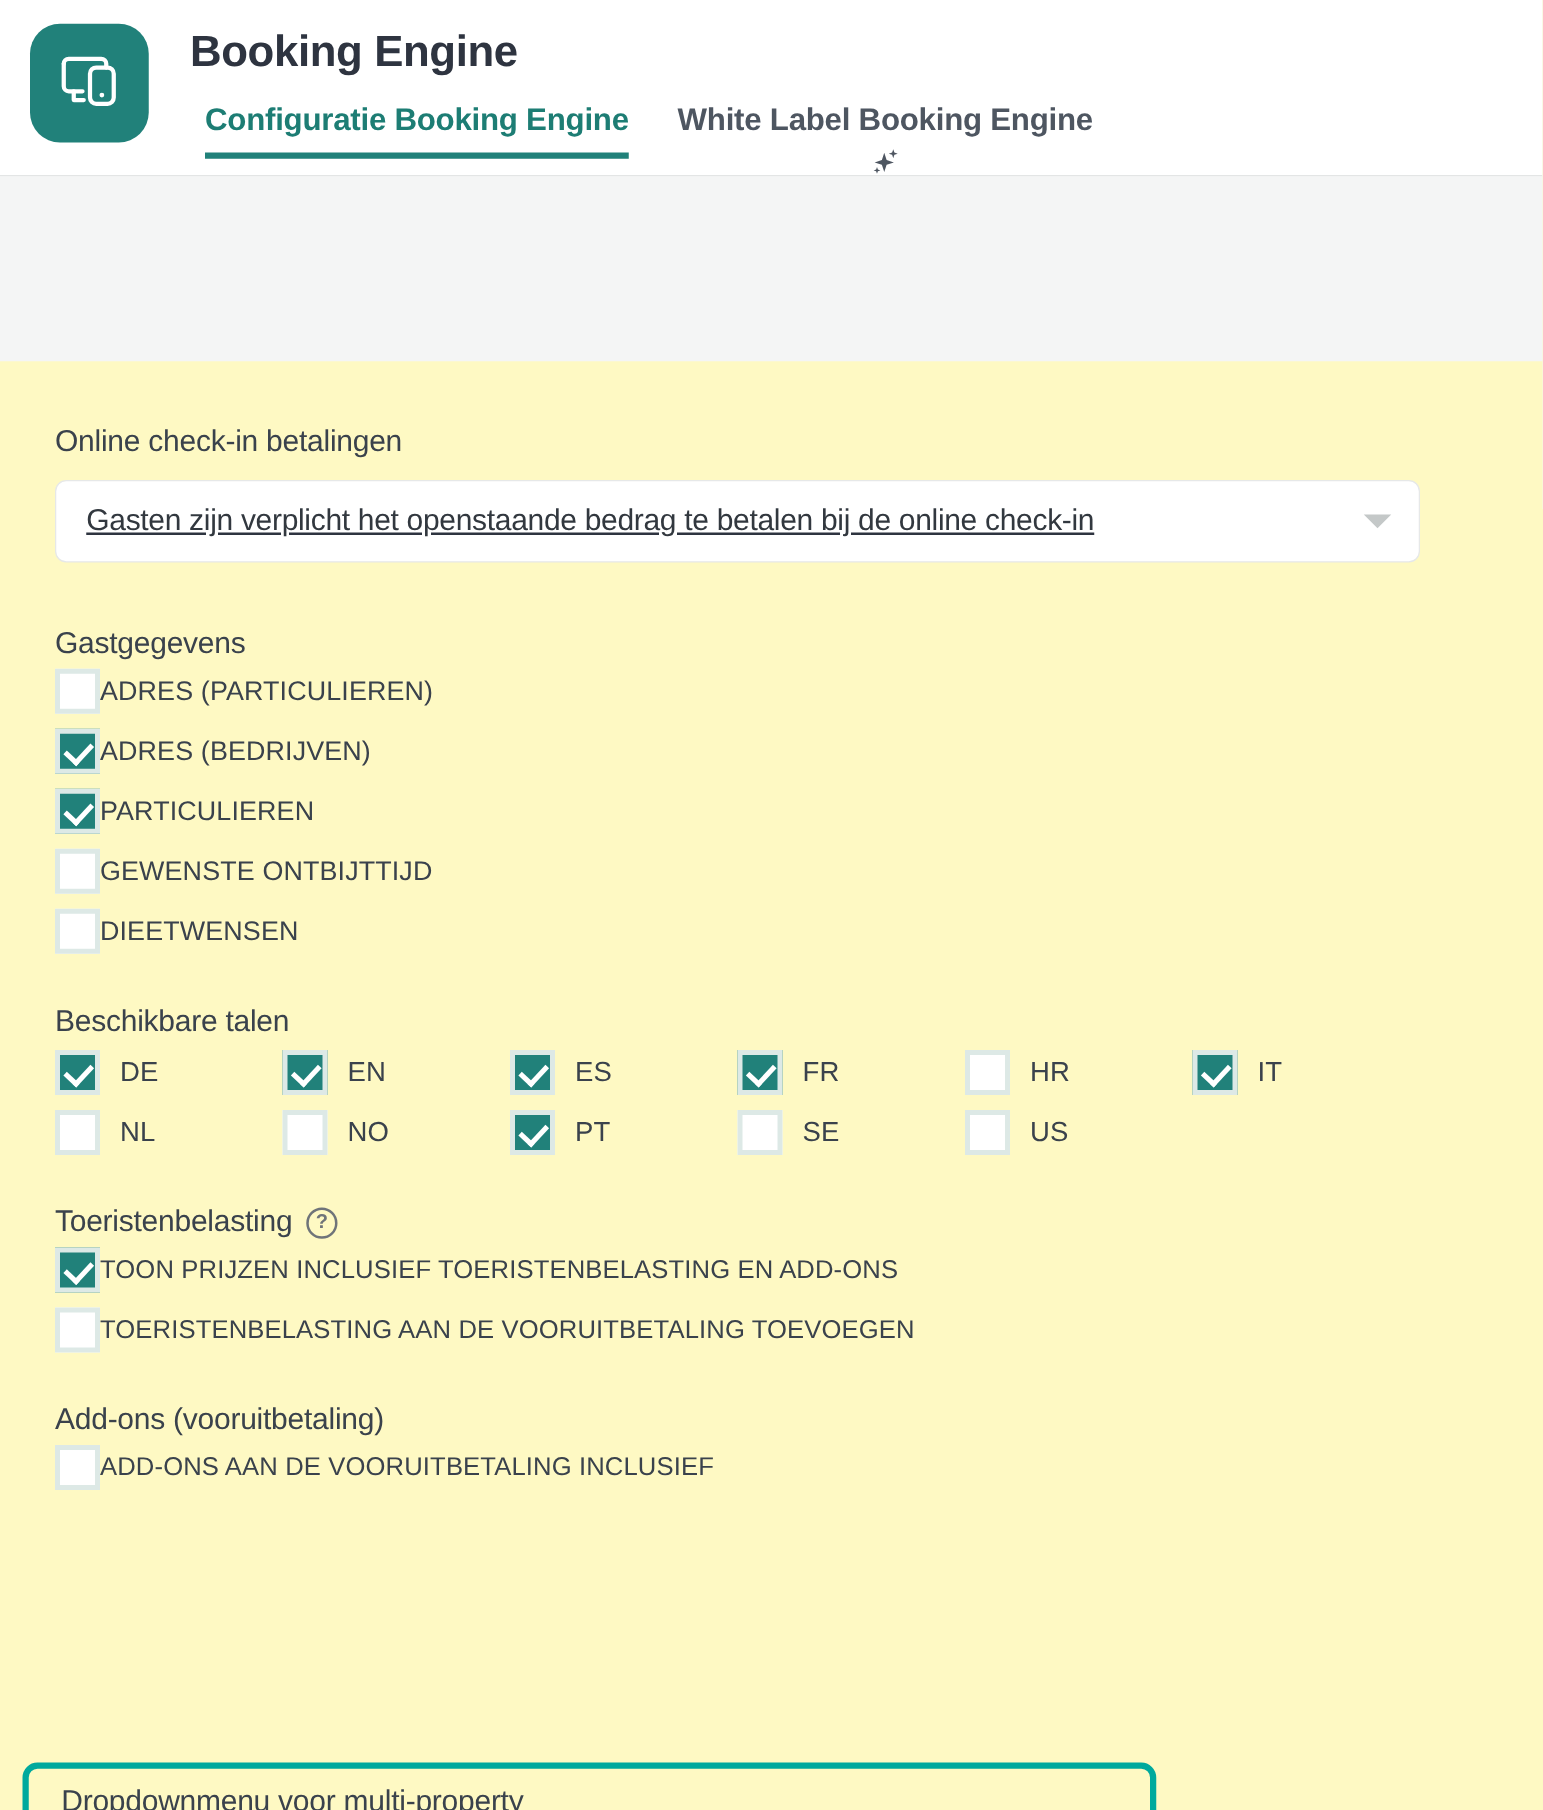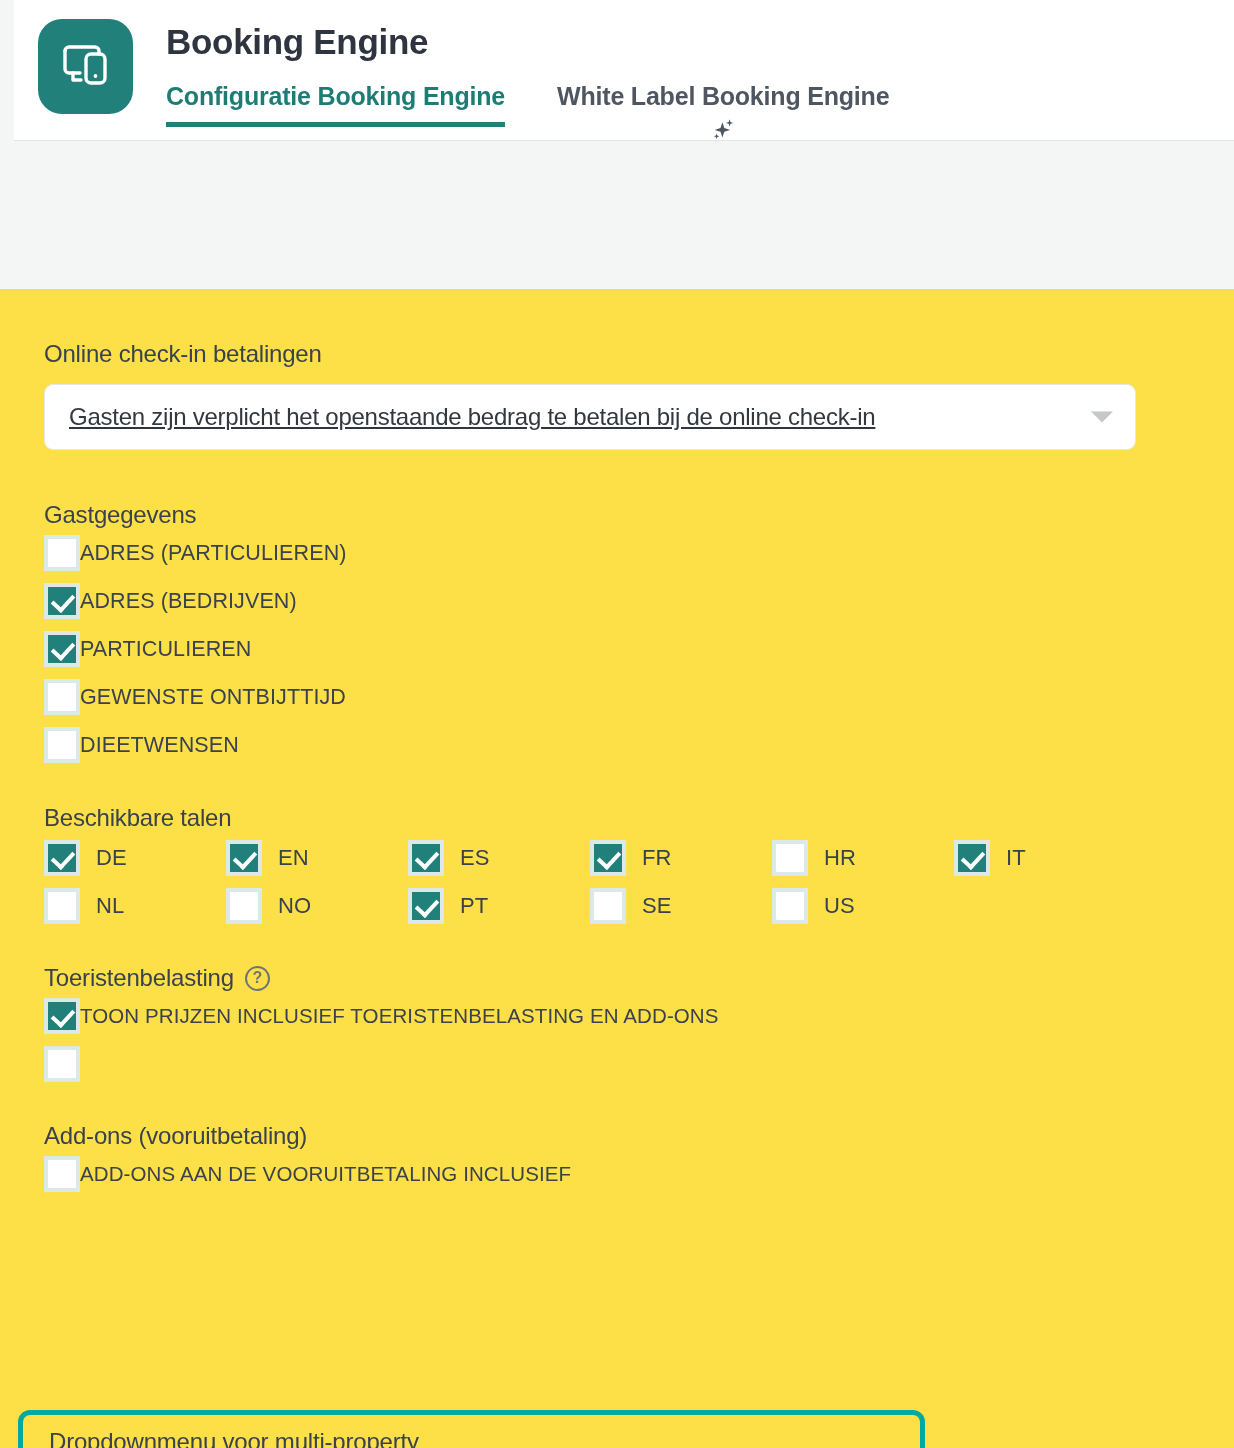--- a/index.html
+++ b/index.html
@@ -16,21 +16,20 @@
     color: #2e3440;
     -webkit-font-smoothing: antialiased;
   }
 
   
   .app-header {
     position: relative;
     height: 141px;
     background: #ffffff;
     border-bottom: 1px solid #e3e5e5;
-    margin-left: 14px;
   }
 
   .app-icon {
     position: absolute;
     left: 24px;
     top: 19px;
     width: 95px;
     height: 95px;
     border-radius: 24px;
     background: #21817a;
@@ -45,25 +44,25 @@
     top: 22px;
     font-size: 35px;
     font-weight: bold;
     letter-spacing: -0.3px;
     color: #2e3440;
     white-space: nowrap;
   }
 
   .tabs {
     position: absolute;
-    left: 152px;
+    left: 164px;
     top: 82px;
     display: flex;
     align-items: flex-start;
-    gap: 52px;
+    gap: 39px;
   }
 
   .tab {
     position: relative;
     font-size: 25px;
     font-weight: bold;
     letter-spacing: -0.2px;
     white-space: nowrap;
     padding-bottom: 16px;
     cursor: pointer;
@@ -98,21 +97,21 @@
     top: -2px;
   }
 
   
   .spacer-band {
     height: 148px;
     background: #f4f5f5;
   }
 
   .content {
-    background: #fde047;
+    background: #fef9c3;
     height: 1159px;
     padding: 0;
     position: relative;
   }
 
   .section {
     padding: 0 44px;
   }
 
   
@@ -399,20 +398,21 @@
       <span class="help-icon">?</span>
     </div>
 
     <div>
       <div class="check-row">
         <span class="cbox checked"></span>
         <span class="check-label check-label-sm">TOON PRIJZEN INCLUSIEF TOERISTENBELASTING EN ADD-ONS</span>
       </div>
       <div class="check-row">
         <span class="cbox"></span>
+        <span class="check-label check-label-sm">TOERISTENBELASTING AAN DE VOORUITBETALING TOEVOEGEN</span>
       </div>
     </div>
 
     <div class="group-title addons-title">Add-ons (vooruitbetaling)</div>
 
     <div>
       <div class="check-row">
         <span class="cbox"></span>
         <span class="check-label check-label-sm">ADD-ONS AAN DE VOORUITBETALING INCLUSIEF</span>
       </div>

